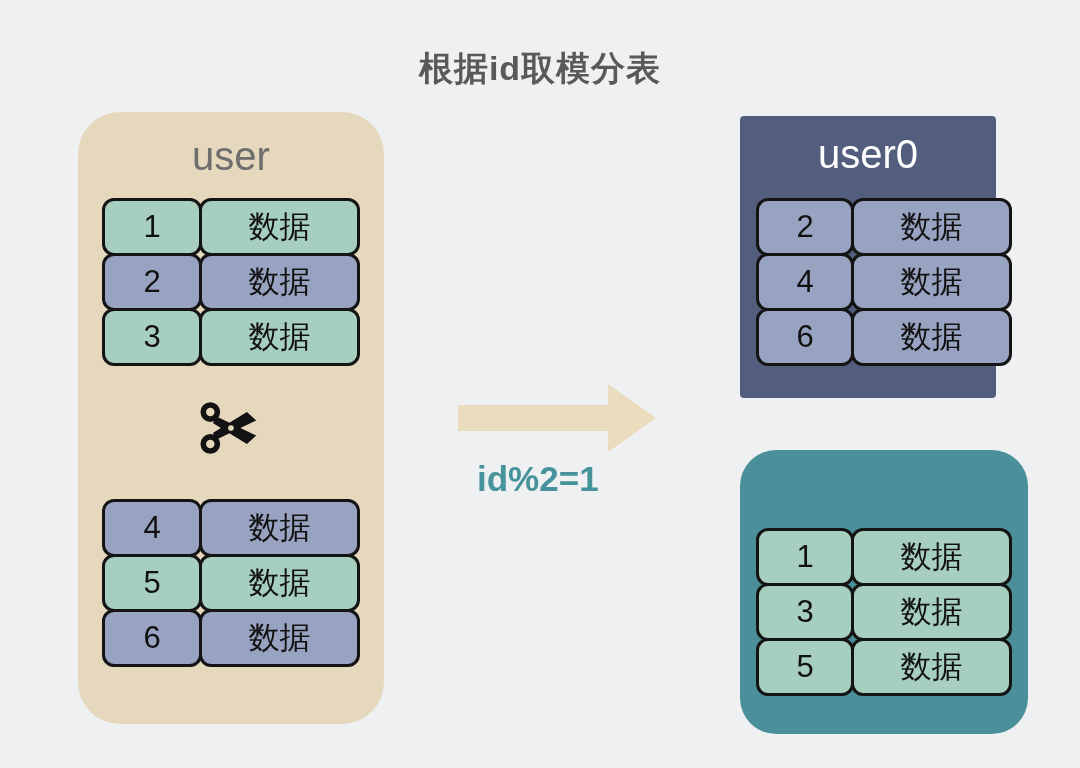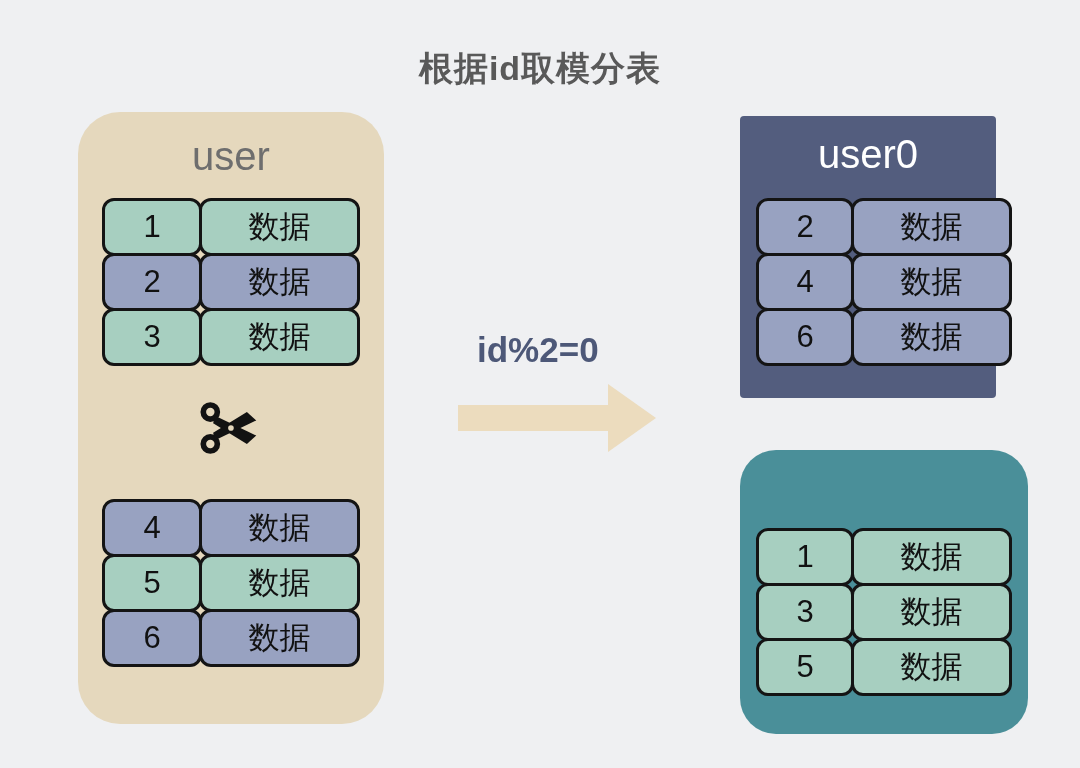--- a/index.html
+++ b/index.html
@@ -105,25 +105,25 @@
         <div class="cell id">5</div>
         <div class="cell data">数据</div>
       </div>
       <div class="row blue">
         <div class="cell id">6</div>
         <div class="cell data">数据</div>
       </div>
     </div>
   </div>
 
-  <div class="split-label label-even">id%2=0</div>
   <div class="arrow">
     <div class="shaft"></div>
     <div class="head"></div>
   </div>
+  <div class="split-label label-odd">id%2=1</div>
 
   <div class="panel panel-user0 shard">
     <div class="tname">user0</div>
     <div class="rows">
       <div class="row blue">
         <div class="cell id">2</div>
         <div class="cell data">数据</div>
       </div>
       <div class="row blue">
         <div class="cell id">4</div>

